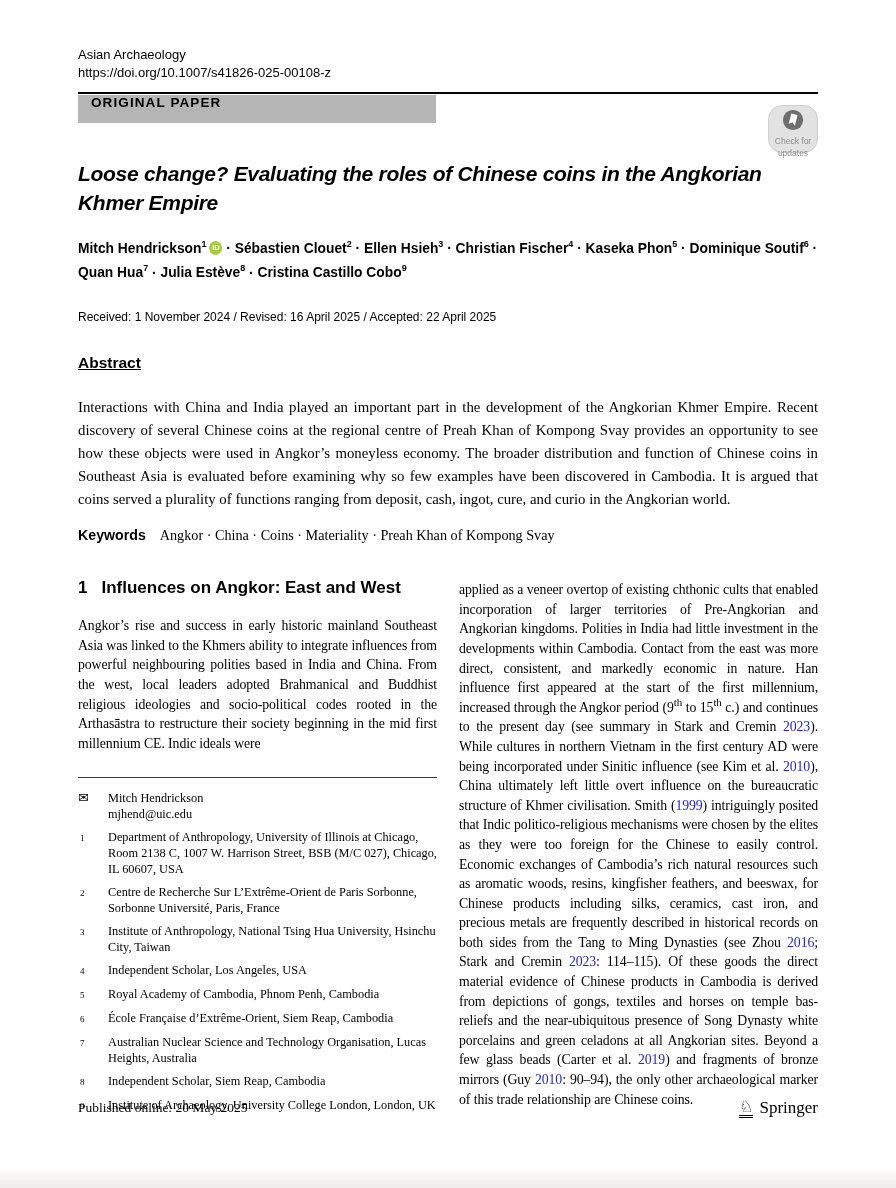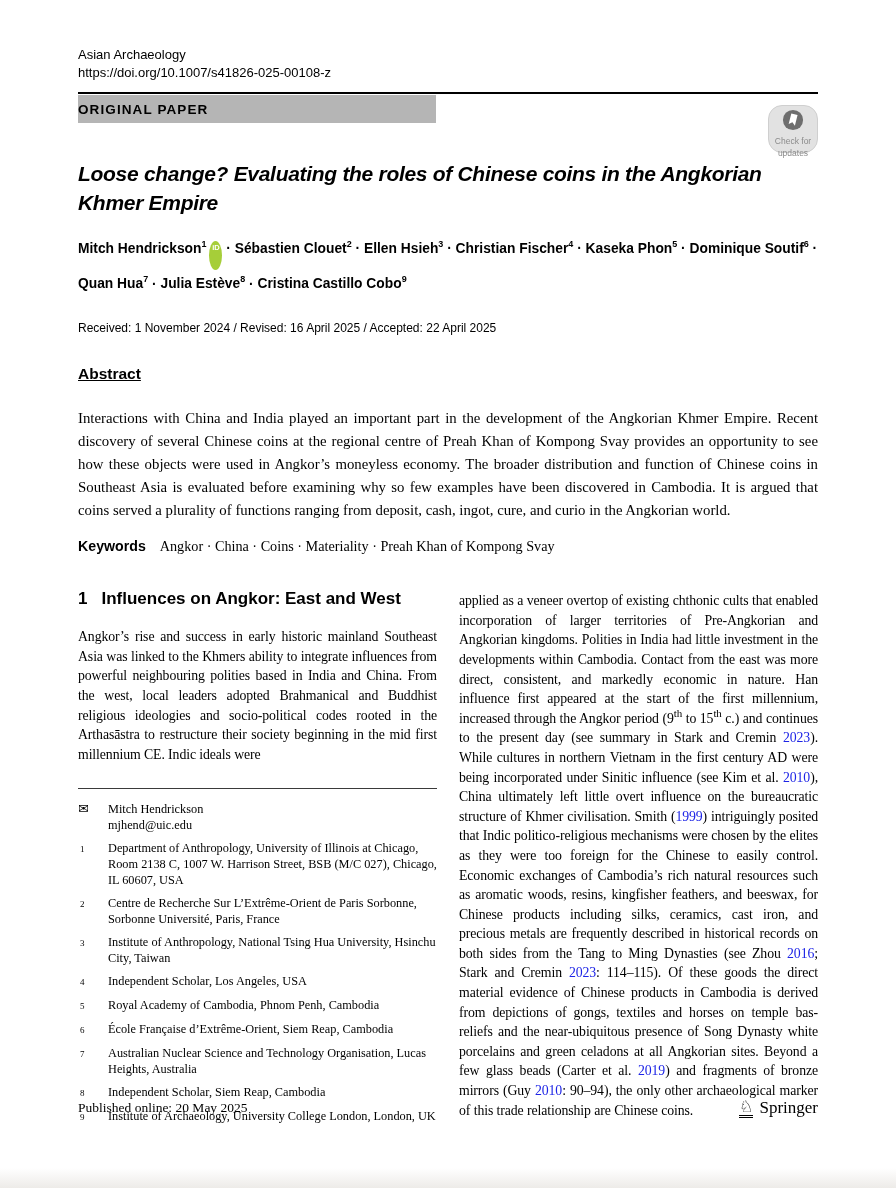--- a/index.html
+++ b/index.html
@@ -8,39 +8,39 @@
     position:relative; width:896px; height:1188px; background:#fff;
     overflow:hidden; font-family:"Liberation Sans",sans-serif; color:#000;
     padding:46px 78px 0 78px;
   }
   .journal-name { font-size:13px; line-height:18px; }
   .doi-line { font-size:13px; line-height:18px; }
   .top-rule { border:none; border-top:2px solid #000; margin:10px 0 0 0; }
   .banner-row { position:relative; margin-top:1px; height:28px; }
   .type-banner {
     background:var(--banner,#b5b5b5); width:358px; height:28px;
-    display:flex; align-items:center; 
+    display:flex; align-items:flex-start; padding-left:13px;
   }
   .type-banner span { font-weight:bold; font-size:13.5px; letter-spacing:1.1px; }
   .check-badge {
     position:absolute; right:0; top:10px; width:50px; height:48px;
     background:#e2e2e2; border:1px solid #cfcfcf; border-radius:14px;
     display:flex; flex-direction:column; align-items:center; padding-top:3px;
     cursor:pointer;
   }
   .check-badge .txt { font-size:8.5px; line-height:9.5px; color:#8b8b8b; text-align:center; margin-top:2px; }
   .article-title {
     margin-top:36px; font-size:21px; font-weight:bold; line-height:29px;
     letter-spacing:-0.3px; width:724px;
   }
   .authors-line { margin-top:17px; font-weight:bold; font-size:13.8px; line-height:21px; width:740px; }
   .authors-line sup { font-size:9px; }
   .authors-line .sep { font-weight:bold; }
   .orcid-badge {
-    display:inline-block; width:13px; height:29px; border-radius:50%;
+    display:inline-block; width:13px; height:14px; border-radius:50%;
     background:var(--orcid,#a6ce39); color:#fff; font-size:7.5px; font-weight:bold;
     text-align:center; line-height:13px; margin-left:3px; vertical-align:3px;
     cursor:pointer;
   }
   .history-line { margin-top:26px; font-size:12px; line-height:17px; }
   .copyright-line { font-size:12.3px; line-height:17px; }
   .abstract-heading { margin-top:28px; font-size:15.5px; font-weight:bold;text-decoration:underline; }
   .abstract-text {
     margin-top:24px; font-family:"Liberation Serif",serif; font-size:14.8px;
     line-height:23px; text-align:justify;

